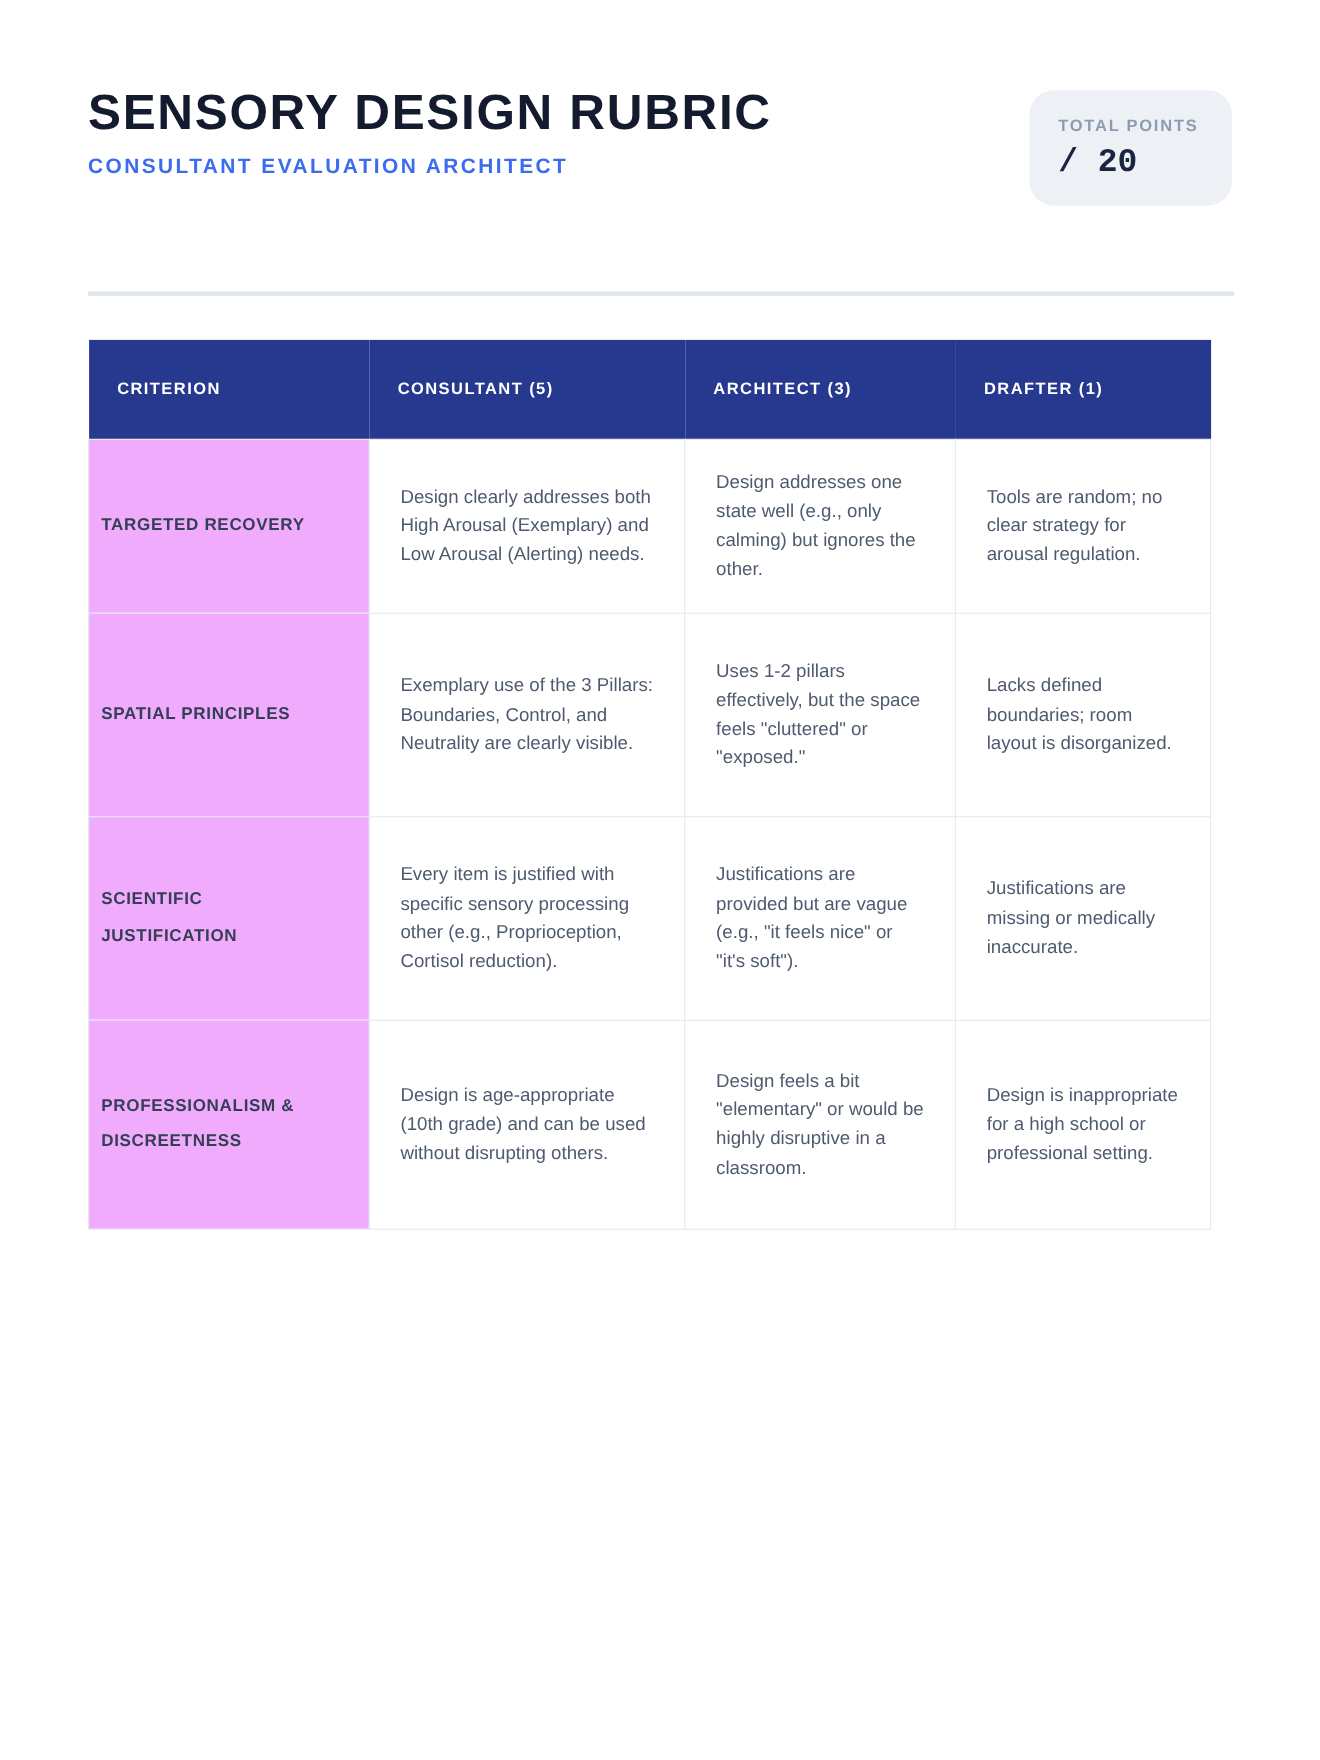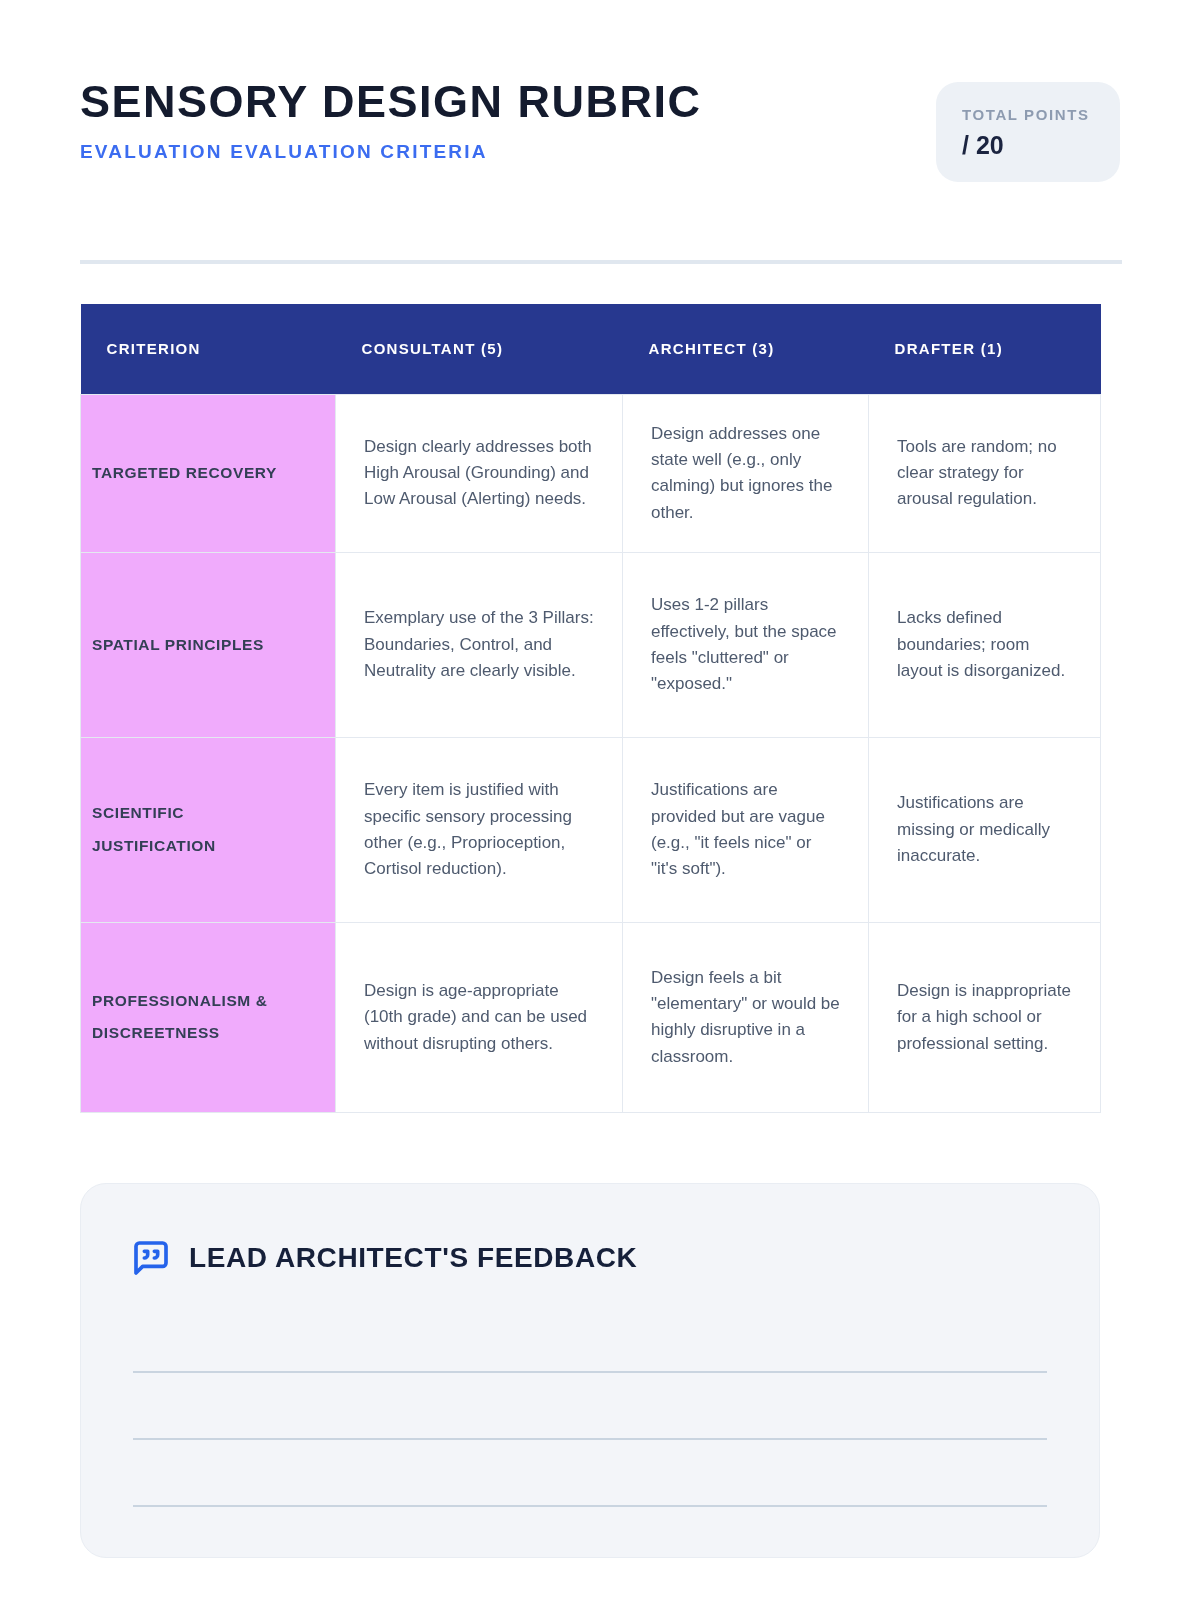--- a/index.html
+++ b/index.html
@@ -44,23 +44,24 @@
     margin-top: 4px;
   }
   .points-label {
     font-size: 15px;
     font-weight: 700;
     letter-spacing: 1.6px;
     color: #8d9bb0;
   }
   .points-value {
     margin-top: 8px;
-    font-size: 25px;
+    font-size: 30px;
     font-weight: 900;
     color: #1b2440;
+    font-family: Liberation Mono, monospace;
   }
 
   
   .divider {
     border: none;
     border-top: 4px solid #e0e7ef;
     margin-top: 78px;
     width: 1042px;
   }
 
@@ -138,21 +139,21 @@
   }
 </style>
 </head>
 <body>
 
 <div class="page">
 
   <header class="top">
     <div class="title-block">
       <h1 class="title">SENSORY DESIGN RUBRIC</h1>
-      <div class="subtitle">EVALUATION EVALUATION CRITERIA</div>
+      <div class="subtitle">CONSULTANT EVALUATION ARCHITECT</div>
     </div>
     <div class="points-box">
       <div class="points-label">TOTAL POINTS</div>
       <div class="points-value">/ 20</div>
     </div>
   </header>
 
   <hr class="divider">
 
   <table class="rubric">
@@ -166,21 +167,21 @@
       <tr>
         <th>CRITERION</th>
         <th>CONSULTANT (5)</th>
         <th>ARCHITECT (3)</th>
         <th>DRAFTER (1)</th>
       </tr>
     </thead>
     <tbody>
       <tr class="r1">
         <th class="criterion">TARGETED RECOVERY</th>
-        <td>Design clearly addresses both High Arousal (Grounding) and Low Arousal (Alerting) needs.</td>
+        <td>Design clearly addresses both High Arousal (Exemplary) and Low Arousal (Alerting) needs.</td>
         <td>Design addresses one state well (e.g., only calming) but ignores the other.</td>
         <td>Tools are random; no clear strategy for arousal regulation.</td>
       </tr>
       <tr class="r2">
         <th class="criterion">SPATIAL PRINCIPLES</th>
         <td>Exemplary use of the 3 Pillars: Boundaries, Control, and Neutrality are clearly visible.</td>
         <td>Uses 1-2 pillars effectively, but the space feels "cluttered" or "exposed."</td>
         <td>Lacks defined boundaries; room layout is disorganized.</td>
       </tr>
       <tr class="r3">
@@ -191,31 +192,14 @@
       </tr>
       <tr class="r4">
         <th class="criterion">PROFESSIONALISM &amp; DISCREETNESS</th>
         <td>Design is age-appropriate (10th grade) and can be used without disrupting others.</td>
         <td>Design feels a bit "elementary" or would be highly disruptive in a classroom.</td>
         <td>Design is inappropriate for a high school or professional setting.</td>
       </tr>
     </tbody>
   </table>
 
-  <section class="feedback-card">
-    <div class="feedback-head">
-      <span class="fb-icon">
-        <svg viewBox="0 0 24 24" width="40" height="40" fill="none" stroke="#2563eb" stroke-width="2.2" stroke-linecap="round" stroke-linejoin="round">
-          <path d="M21 15a2 2 0 0 1-2 2H7l-4 4V5a2 2 0 0 1 2-2h14a2 2 0 0 1 2 2z"></path>
-          <path d="M8 12a2 2 0 0 0 2-2V8H8"></path>
-          <path d="M14 12a2 2 0 0 0 2-2V8h-2"></path>
-        </svg>
-      </span>
-      <h2 class="feedback-title">LEAD ARCHITECT'S FEEDBACK</h2>
-    </div>
-    <div class="write-lines">
-      <div class="write-line"></div>
-      <div class="write-line"></div>
-      <div class="write-line"></div>
-    </div>
-  </section>
 
 </div>
 
 </body></html>

